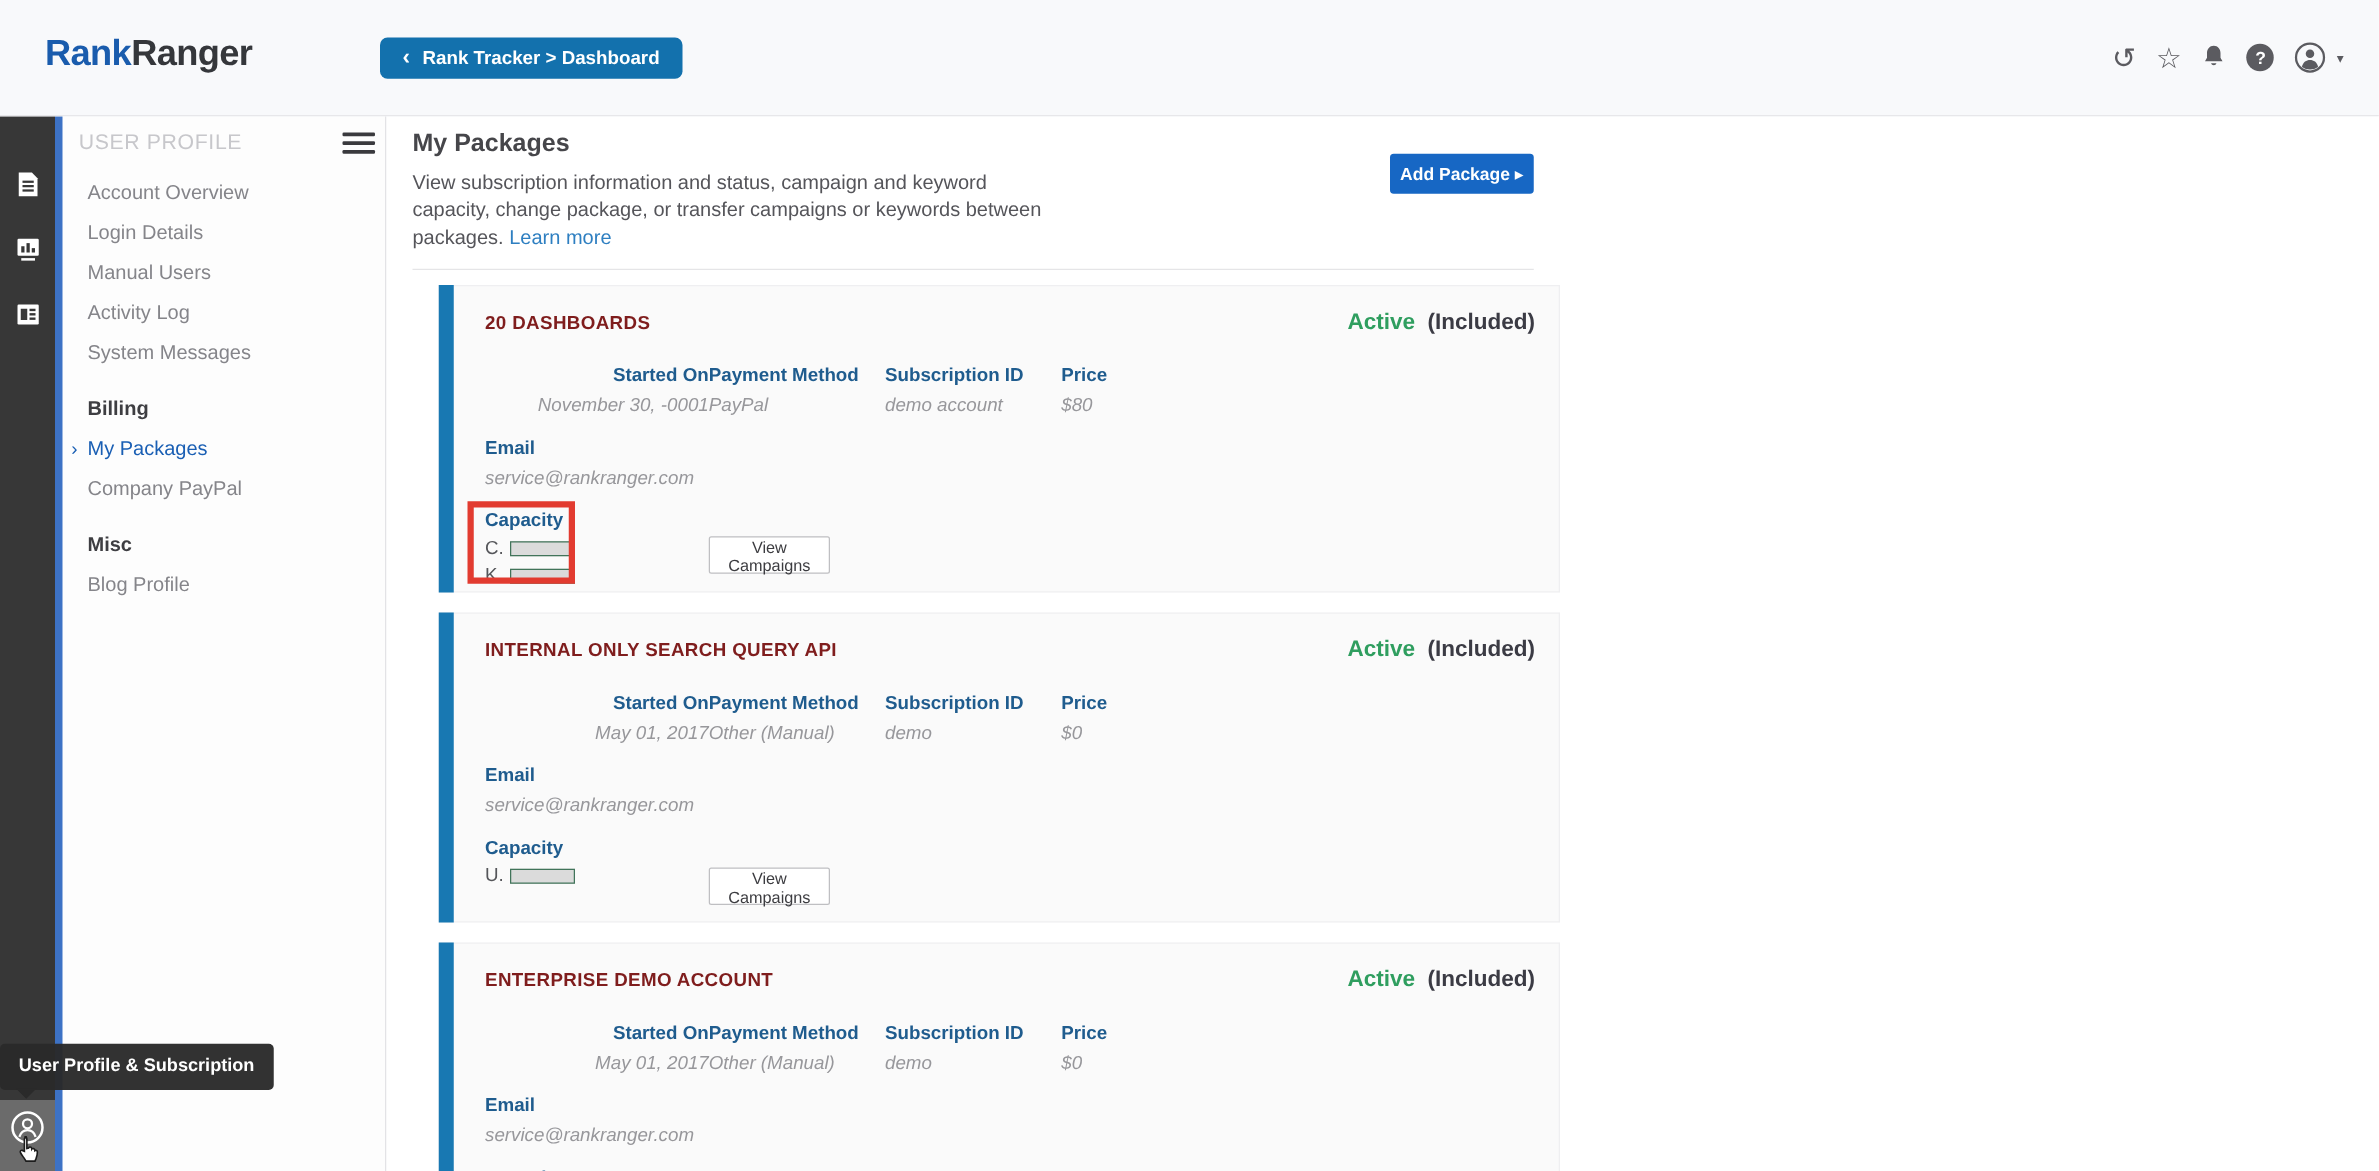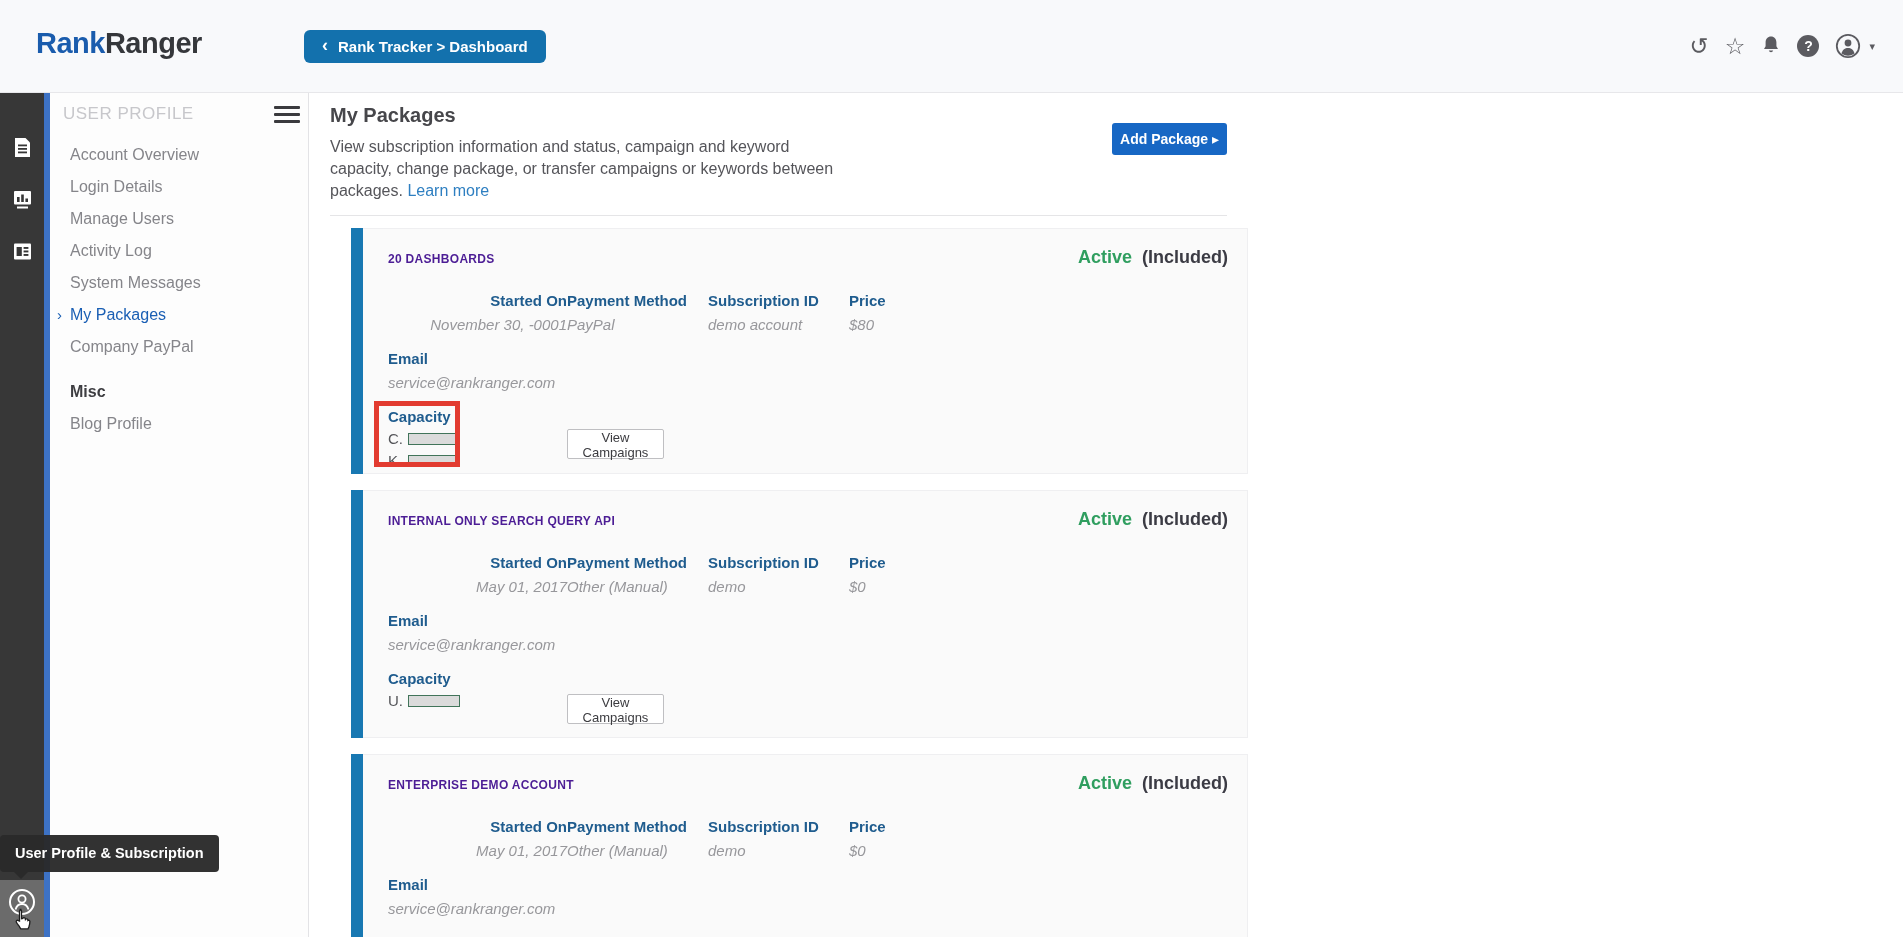--- a/index.html
+++ b/index.html
@@ -67,21 +67,21 @@
             font-family:inherit; }
 
   
   .card { position:relative; width:897px; margin-left:21px; margin-top:12px; background:#fafafa;
           border:1px solid #efeff1; padding:18px 19px 0 36px; overflow:visible; }
   .card.c1 { height:246px; margin-top:12px; }
   .card.c2 { height:248px; margin-top:16px; }
   .card.c3 { height:253px; margin-top:16px; }
   .stripe { position:absolute; left:-1px; top:-1px; bottom:-1px; width:12px; background:#1878b2; }
   .card-head { display:flex; justify-content:space-between; align-items:baseline; }
-  .card-title { font-size:12px; font-weight:bold; color:#4c1d95; letter-spacing:0.3px; }
+  .card-title { font-size:15px; font-weight:bold; color:#7f1d1d; letter-spacing:0.3px; }
   .status { font-size:18px; font-weight:bold; }
   .status .active { color:#2f9e5f; } .status .included { color:#3b3b44; margin-left:5px; }
   .fields { display:flex; margin-top:24px; }
   .f1 { width:179px;text-align:right; } .f2 { width:141px; } .f3 { width:141px; } .f4 { width:120px; }
   .flabel { font-size:15px; font-weight:bold; color:#1f5c8e; }
   .fvalue { margin-top:7px; font-size:15px; font-style:italic; color:#97979b; }
   .block { margin-top:17px; }
   .bar-row { display:flex; align-items:center; margin-top:5px; }
   .bar-label { font-size:15px; color:#55565a; width:18px; }
   .bar { width:52px; height:12px; border:1px solid #41745a; background:#dbdbdb; margin-left:2px; }
@@ -177,23 +177,24 @@
 <aside class="sidebar">
   <div class="sb-title">USER PROFILE</div>
   <div class="hamburger">
       <div></div>
       <div></div>
       <div></div>
     </div>
   <div class="sb-list">
     <div class="sb-item">Account Overview</div>
     <div class="sb-item">Login Details</div>
-    <div class="sb-item">Manage Users</div>
+    <div class="sb-item">Manual Users</div>
     <div class="sb-item">Activity Log</div>
     <div class="sb-item">System Messages</div>
+    <div class="sb-item heading">Billing</div>
     <div class="sb-item active">
       <span class="achev">›</span>
       <span>My Packages</span>
     </div>
     <div class="sb-item">Company PayPal</div>
     <div class="sb-item heading">Misc</div>
     <div class="sb-item">Blog Profile</div>
   </div>
 </aside>
 

